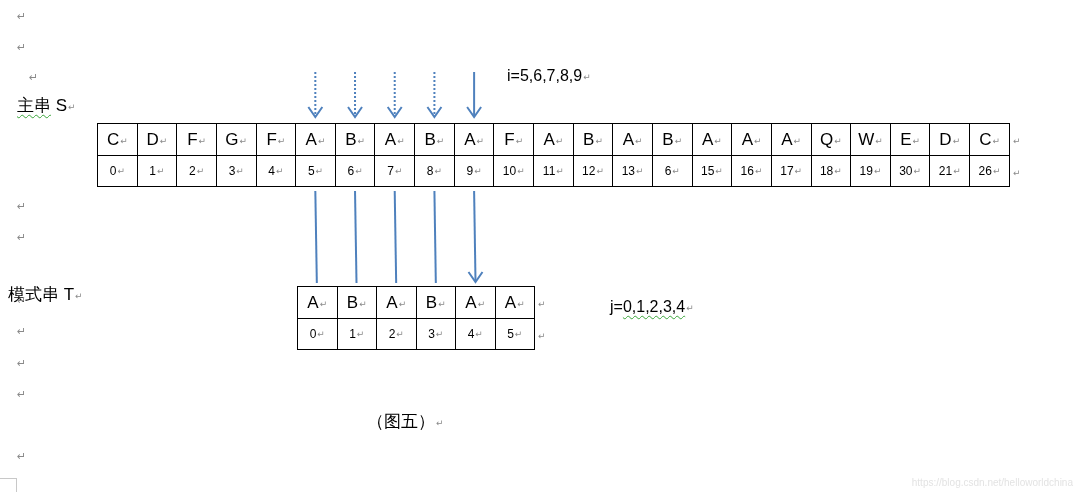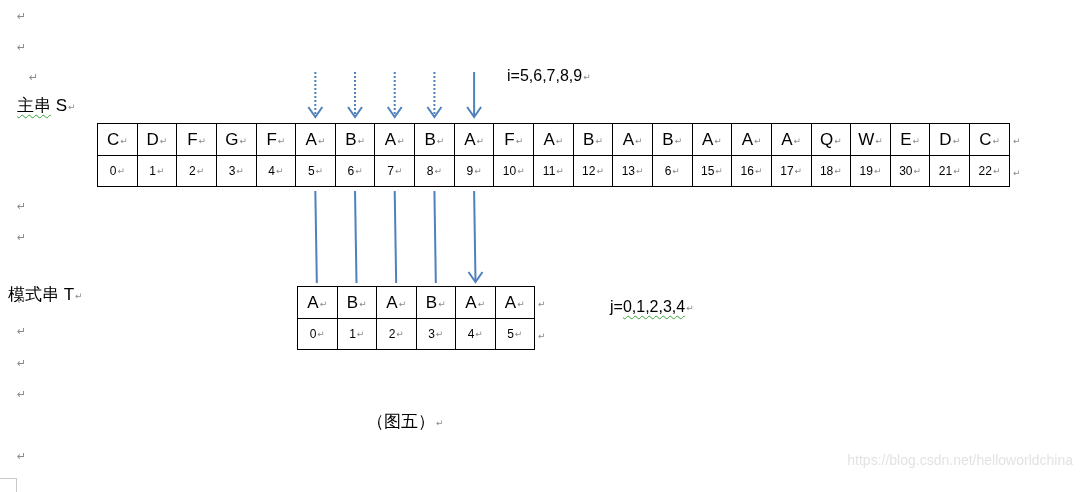--- a/index.html
+++ b/index.html
@@ -13,21 +13,21 @@
     .squig { text-decoration: underline wavy #3aa53a; text-decoration-thickness: 1px; text-underline-offset: 3px; }
     table.grid { position: absolute; border-collapse: collapse; table-layout: fixed; }
     table.grid td {
       border: 1px solid #000; text-align: center; padding: 0; box-sizing: border-box;
     }
     table.grid tr.chars td { height: 32px; font-size: 17px; }
     table.grid tr.idx td { height: 31px; font-size: 12px; }
     .row-end { position: absolute; color: #8a8a8a; font-size: 9px; }
     .seq { position: absolute; font-size: 16px; white-space: nowrap; }
     .caption { position: absolute; font-family: "DejaVu Sans", sans-serif; font-size: 17px; white-space: nowrap; text-align: right; }
-    .watermark { position: absolute; right: 10px; bottom: 24px; font-size: 14px; color: #e3e3e3; }
+    .watermark { position: absolute; right: 10px; bottom: 4px; font-size: 10px; color: #e3e3e3; }
     .corner { position: absolute; left: 0; top: 478px; width: 16px; height: 14px; border-top: 1px solid #c8c8c8; border-right: 1px solid #c8c8c8; }
     svg.arrows { position: absolute; left: 0; top: 0; }
   </style>
 </head>
 <body>
 
 <span class="pm" style="left:17px;top:11px;">↵</span>
 <span class="pm" style="left:17px;top:42px;">↵</span>
 <span class="pm" style="left:29px;top:72px;">↵</span>
 
@@ -82,21 +82,21 @@
         <td><span>12</span><span class="pm-inline">↵</span></td>
         <td><span>13</span><span class="pm-inline">↵</span></td>
         <td><span>6</span><span class="pm-inline">↵</span></td>
         <td><span>15</span><span class="pm-inline">↵</span></td>
         <td><span>16</span><span class="pm-inline">↵</span></td>
         <td><span>17</span><span class="pm-inline">↵</span></td>
         <td><span>18</span><span class="pm-inline">↵</span></td>
         <td><span>19</span><span class="pm-inline">↵</span></td>
         <td><span>30</span><span class="pm-inline">↵</span></td>
         <td><span>21</span><span class="pm-inline">↵</span></td>
-        <td><span>22</span><span class="pm-inline">↵</span></td>
+        <td><span>26</span><span class="pm-inline">↵</span></td>
       </tr>
 </tbody>
   </table>
 <span class="row-end" style="left:1013px;top:136px;">↵</span>
 <span class="row-end" style="left:1013px;top:168px;">↵</span>
 
 <span class="pm" style="left:17px;top:201px;">↵</span>
 <span class="pm" style="left:17px;top:232px;">↵</span>
 
 <div class="label" style="left:8px;top:257px;margin-top:28px;">

